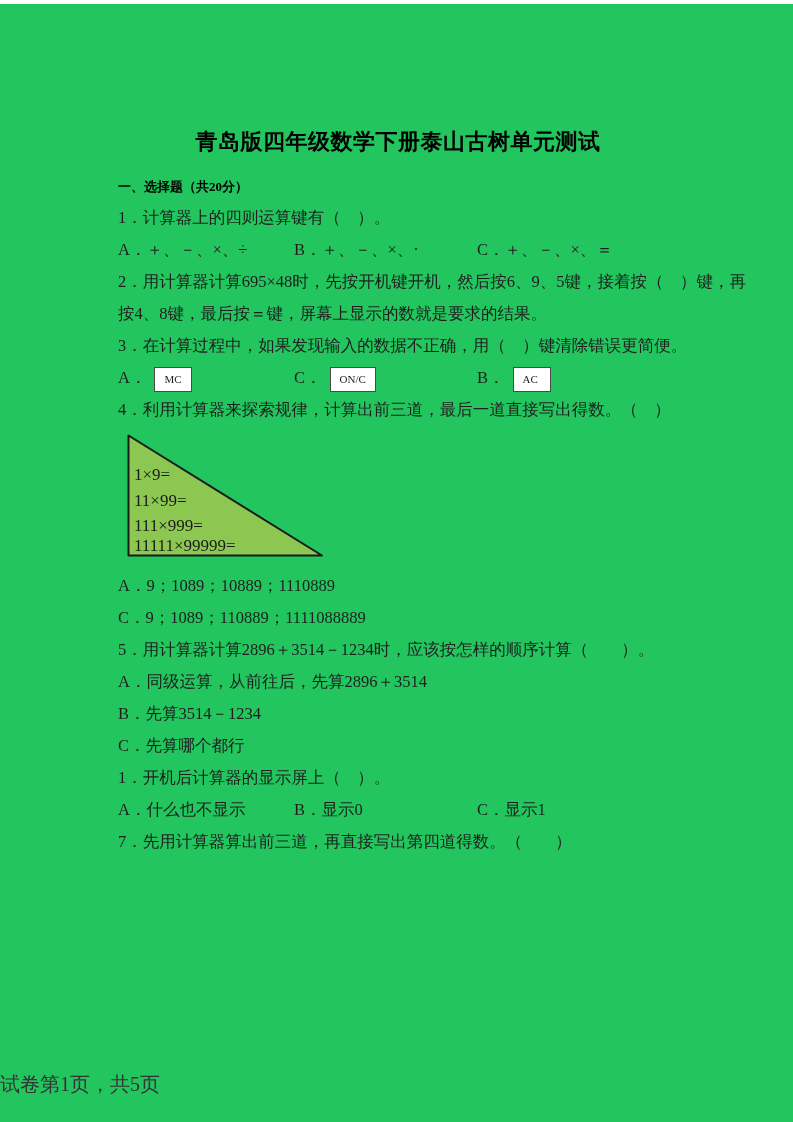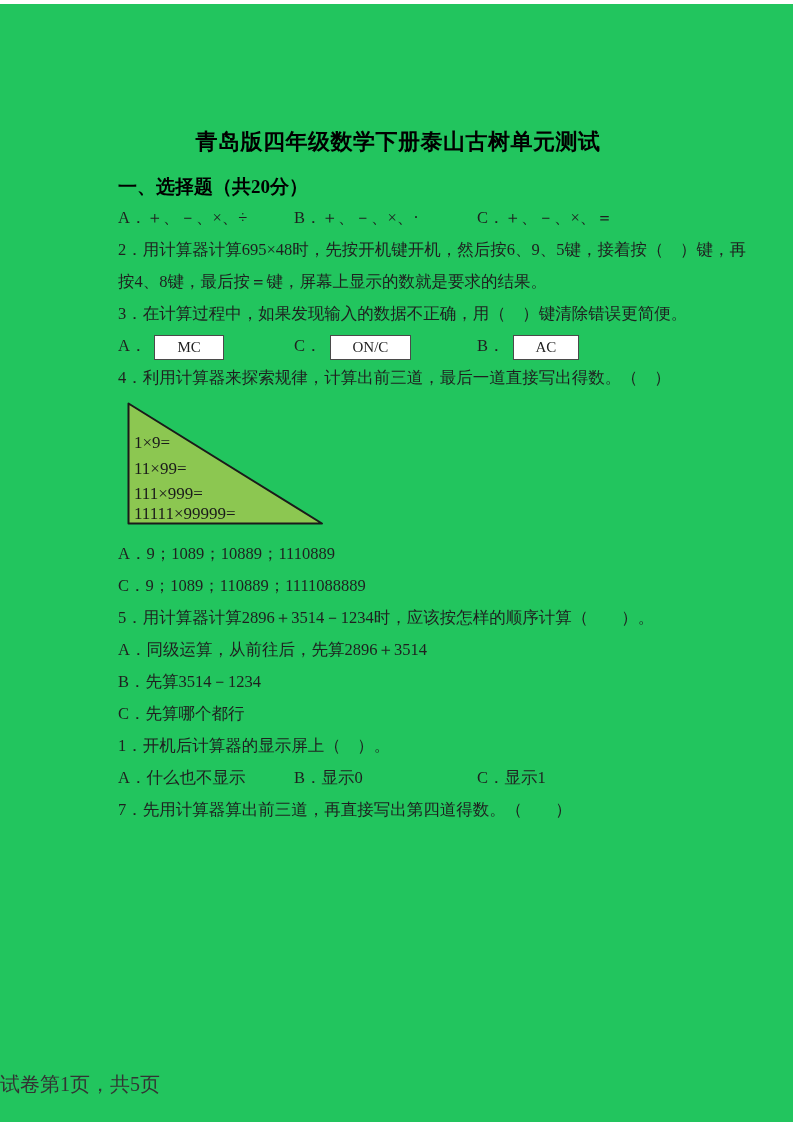--- a/index.html
+++ b/index.html
@@ -23,46 +23,46 @@
     margin: 121px 0 0 0;
     font-size: 22px;
     line-height: 34px;
     font-weight: bold;
     text-align: center;
     color: #000000;
     letter-spacing: 0.5px;
   }
   .section-heading {
     margin: 13px 0 0 0;
-    font-size: 19px;
+    font-size: 13px;
     line-height: 30px;
     font-weight: bold;
     color: #000000;
   }
   .line {
     margin: 0;
     font-size: 16.5px;
     line-height: 32px;
     white-space: nowrap;
   }
   .opt-row {
     display: grid;
     grid-template-columns: 176px 183px 1fr;
     font-size: 16.5px;
     line-height: 32px;
   }
   .opt { white-space: nowrap; }
   .key-box {
     display: inline-block;
     border: 1.5px solid #4a4a4a;
-    padding: 0 22px;
+    padding: 0 9px;
     min-width: 18px;
     text-align: left;
     line-height: 23px;
-    font-size: 15px;
+    font-size: 11px;
     vertical-align: middle;
     margin-left: 8px;
     background: #ffffff;
   }
   .figure {
     margin: 8px 0 12px 9px;
     height: 124px;
   }
   .figure svg { display: block; }
   .figure text {
@@ -84,20 +84,21 @@
 </head>
 <body>
 
 <div class="page">
   <div class="content">
 
     <h1 class="title">青岛版四年级数学下册泰山古树单元测试</h1>
 
     <h2 class="section-heading">一、选择题（共20分）</h2>
 
+    <p class="line">1．计算器上的四则运算键有（　）。</p>
     <div class="opt-row">
       <span class="opt">A．＋、－、×、÷</span>
       <span class="opt">B．＋、－、×、·</span>
       <span class="opt">C．＋、－、×、＝</span>
     </div>
 
     <p class="line">2．用计算器计算695×48时，先按开机键开机，然后按6、9、5键，接着按（　）键，再</p>
     <p class="line">按4、8键，最后按＝键，屏幕上显示的数就是要求的结果。</p>
 
     <p class="line">3．在计算过程中，如果发现输入的数据不正确，用（　）键清除错误更简便。</p>

